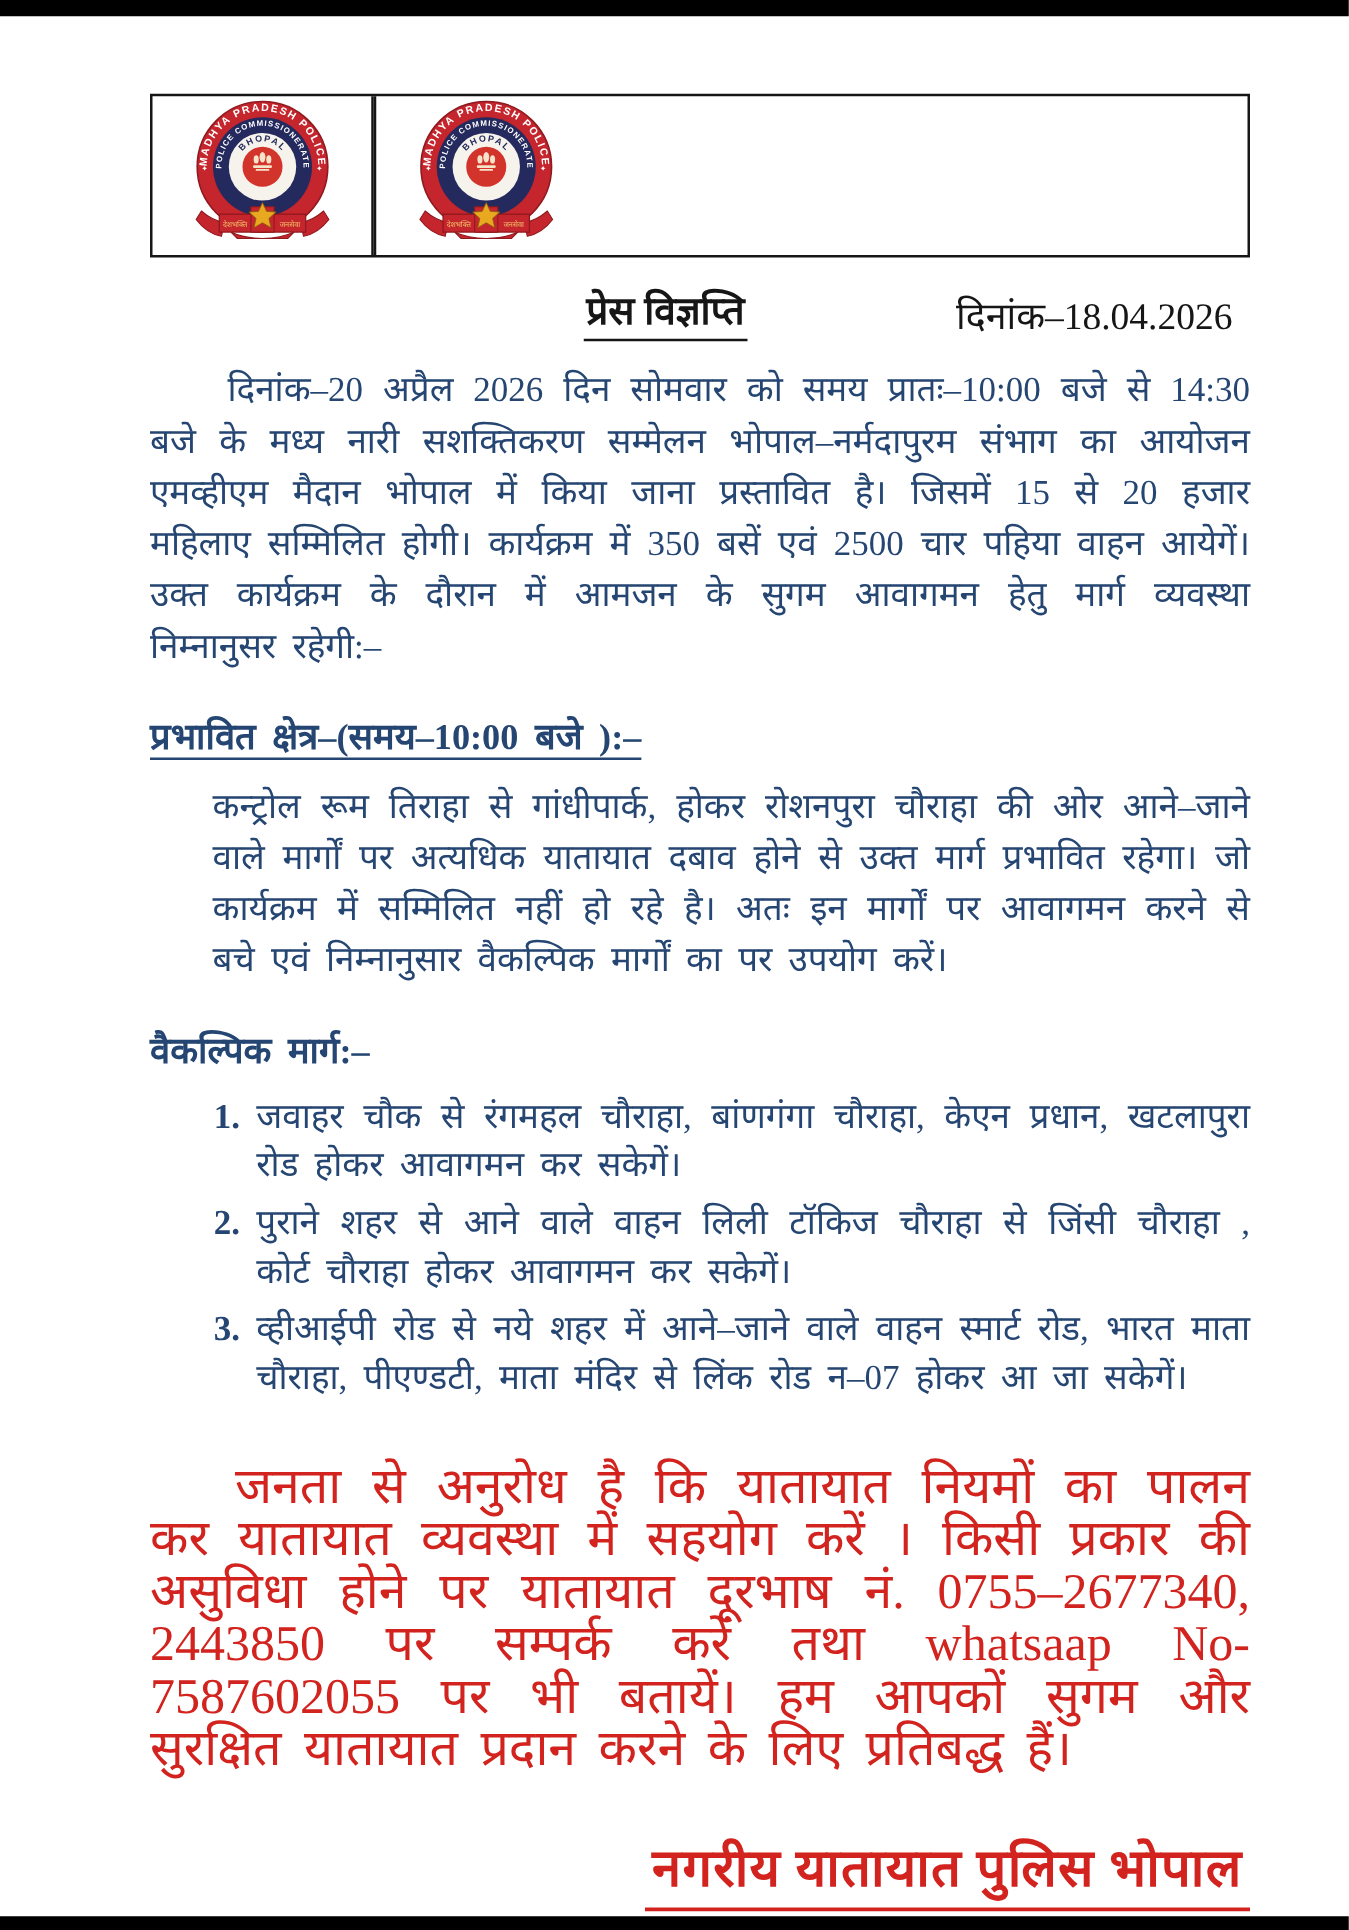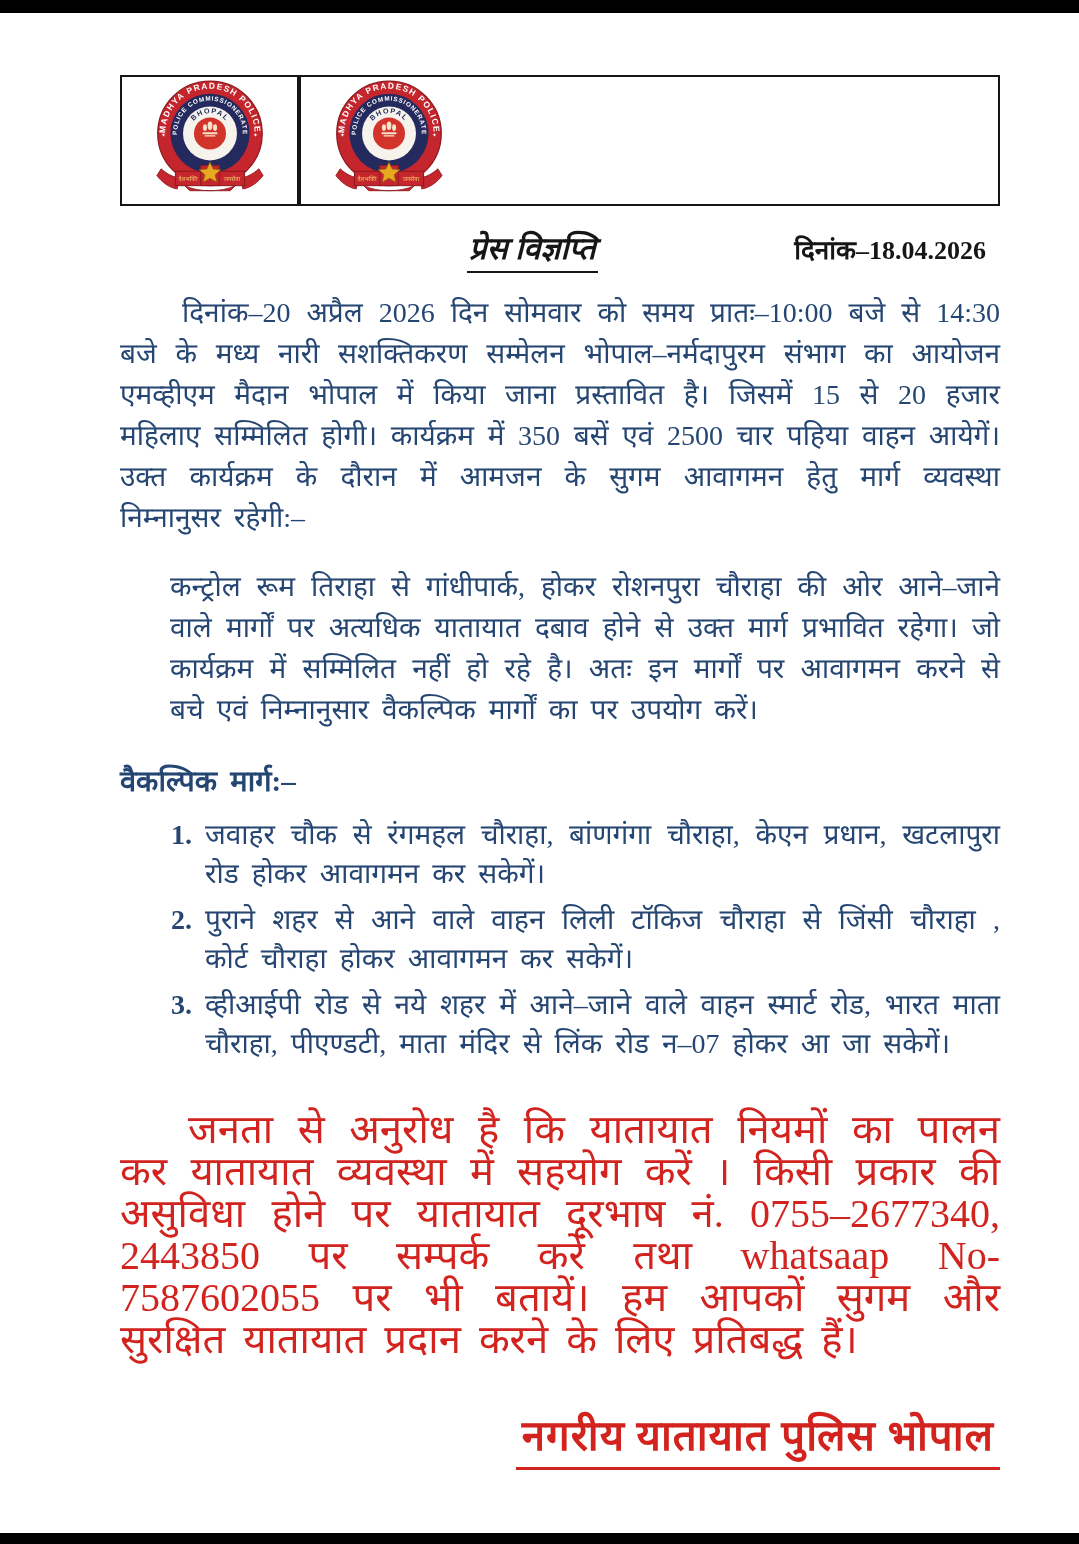--- a/index.html
+++ b/index.html
@@ -33,25 +33,25 @@
   .org-title{
     color:var(--title-green);font-size:40px;font-weight:bold;letter-spacing:1px;
     text-shadow:1px 1px 0 #bfe6cf;white-space:nowrap;
   }
 
   
   .press-row{position:relative;margin-top:20px;height:50px;}
   .press-title{
     position:absolute;left:347px;top:0;color:var(--ink-black);
     font-size:31px;font-weight:bold;border-bottom:2px solid var(--ink-black);
-    padding:0 2px 3px 2px;white-space:nowrap;font-style:italic;
+    padding:0 2px 3px 2px;white-space:nowrap;
   }
   .press-date{
     position:absolute;right:14px;top:5px;color:var(--ink-black);
-    font-size:26px;font-weight:bold;white-space:nowrap;
+    font-size:30px;font-weight:normal;white-space:nowrap;
   }
 
   .hindi{font-weight:normal;word-spacing:6px;}
   .para{font-size:28px;line-height:41px;text-align:justify;}
   .intro{margin-top:16px;text-indent:62px;}
 
   .section-heading{
     margin-top:30px;font-size:29px;font-weight:bold;
     text-decoration:underline;text-underline-offset:7px;text-decoration-thickness:2px;
     white-space:nowrap;
@@ -138,20 +138,21 @@
     </div>
   </div>
 
   <div class="press-row">
     <span class="press-title">प्रेस विज्ञप्ति</span>
     <span class="press-date">दिनांक–18.04.2026</span>
   </div>
 
   <p class="para hindi intro">दिनांक–20 अप्रैल 2026 दिन सोमवार को समय प्रातः–10:00 बजे से 14:30 बजे के मध्य नारी सशक्तिकरण सम्मेलन भोपाल–नर्मदापुरम संभाग का आयोजन एमव्हीएम मैदान भोपाल में किया जाना प्रस्तावित है। जिसमें 15 से 20 हजार महिलाए सम्मिलित होगी। कार्यक्रम में 350 बसें एवं 2500 चार पहिया वाहन आयेगें। उक्त कार्यक्रम के दौरान में आमजन के सुगम आवागमन हेतु मार्ग व्यवस्था निम्नानुसर रहेगी:–</p>
 
+  <div class="section-heading hindi">प्रभावित क्षेत्र–(समय–10:00 बजे ):–</div>
   <p class="para hindi affected-body">कन्ट्रोल रूम तिराहा से गांधीपार्क, होकर रोशनपुरा चौराहा की ओर आने–जाने वाले मार्गों पर अत्यधिक यातायात दबाव होने से उक्त मार्ग प्रभावित रहेगा। जो कार्यक्रम में सम्मिलित नहीं हो रहे है। अतः इन मार्गों पर आवागमन करने से बचे एवं निम्नानुसार वैकल्पिक मार्गों का पर उपयोग करें।</p>
 
   <div class="section-heading no-underline hindi">वैकल्पिक मार्ग:–</div>
   <ol class="alt-list hindi">
     <li>जवाहर चौक से रंगमहल चौराहा, बांणगंगा चौराहा, केएन प्रधान, खटलापुरा रोड होकर आवागमन कर सकेगें।</li>
     <li>पुराने शहर से आने वाले वाहन लिली टॉकिज चौराहा से जिंसी चौराहा , कोर्ट चौराहा होकर आवागमन कर सकेगें।</li>
     <li>व्हीआईपी रोड से नये शहर में आने–जाने वाले वाहन स्मार्ट रोड, भारत माता चौराहा, पीएण्डटी, माता मंदिर से लिंक रोड न–07 होकर आ जा सकेगें।</li>
   </ol>
 
   <p class="appeal hindi">जनता से अनुरोध है कि यातायात नियमों का पालन कर यातायात व्यवस्था में सहयोग करें । किसी प्रकार की असुविधा होने पर यातायात दूरभाष नं. 0755–2677340, 2443850 पर सम्पर्क करें तथा whatsaap No-7587602055 पर भी बतायें। हम आपकों सुगम और सुरक्षित यातायात प्रदान करने के लिए प्रतिबद्ध हैं।</p>

